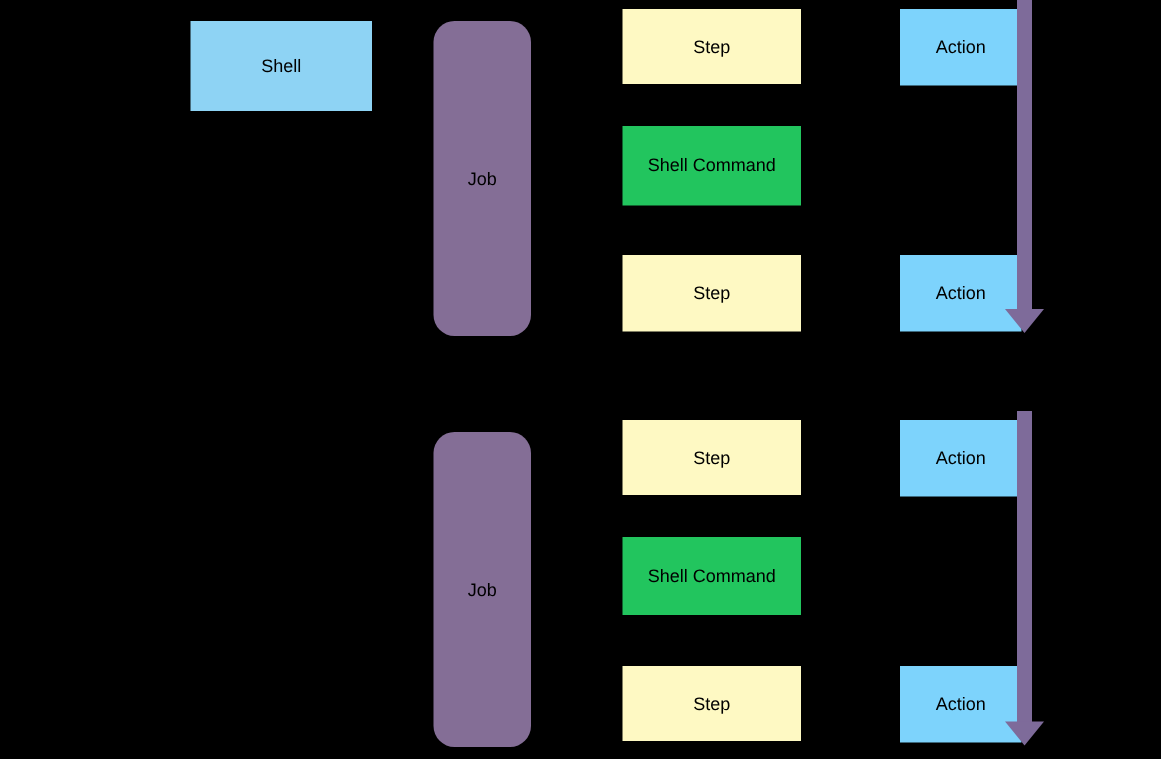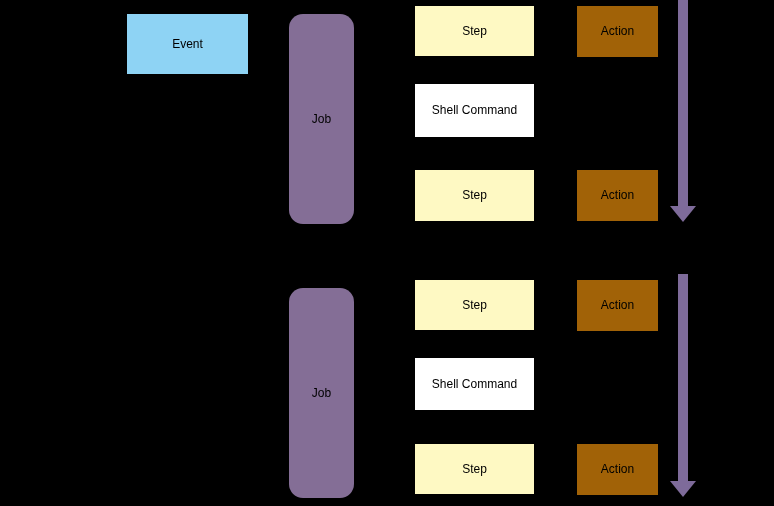--- a/index.html
+++ b/index.html
@@ -19,22 +19,22 @@
     display: flex;
     align-items: center;
     justify-content: center;
     text-align: center;
     line-height: 1.2;
   }
   .node span { pointer-events: none; }
   .event  { background: #8ed3f4; }
   .job    { background: #846e96; border-radius: 14px; }
   .step   { background: #fef9c3; }
-  .shell  { background: #ffffff; }
-  .action { background: #a16207; }
+  .shell  { background: #22c55e; }
+  .action { background: #7dd3fc; margin-left: 23px; }
   .arrow { position: absolute; width: 26px; }
   .arrow-shaft {
     position: absolute;
     left: 8px;
     top: 0;
     bottom: 15px;
     width: 10px;
     background: #7e6b9a;
   }
   .arrow-head {
@@ -47,21 +47,21 @@
     border-right: 13px solid transparent;
     border-top: 16px solid #7e6b9a;
   }
 </style>
 </head>
 <body>
 
 <div class="canvas">
 
   <div class="node event" style="left:127px; top:14px; width:121px; height:60px;">
-    <span>Event</span>
+    <span>Shell</span>
   </div>
 
   <div class="node job" style="left:289px; top:14px; width:65px; height:210px;">
     <span>Job</span>
   </div>
 
   <div class="node step" style="left:415px; top:6px; width:119px; height:50px;">
     <span>Step</span>
   </div>
 

